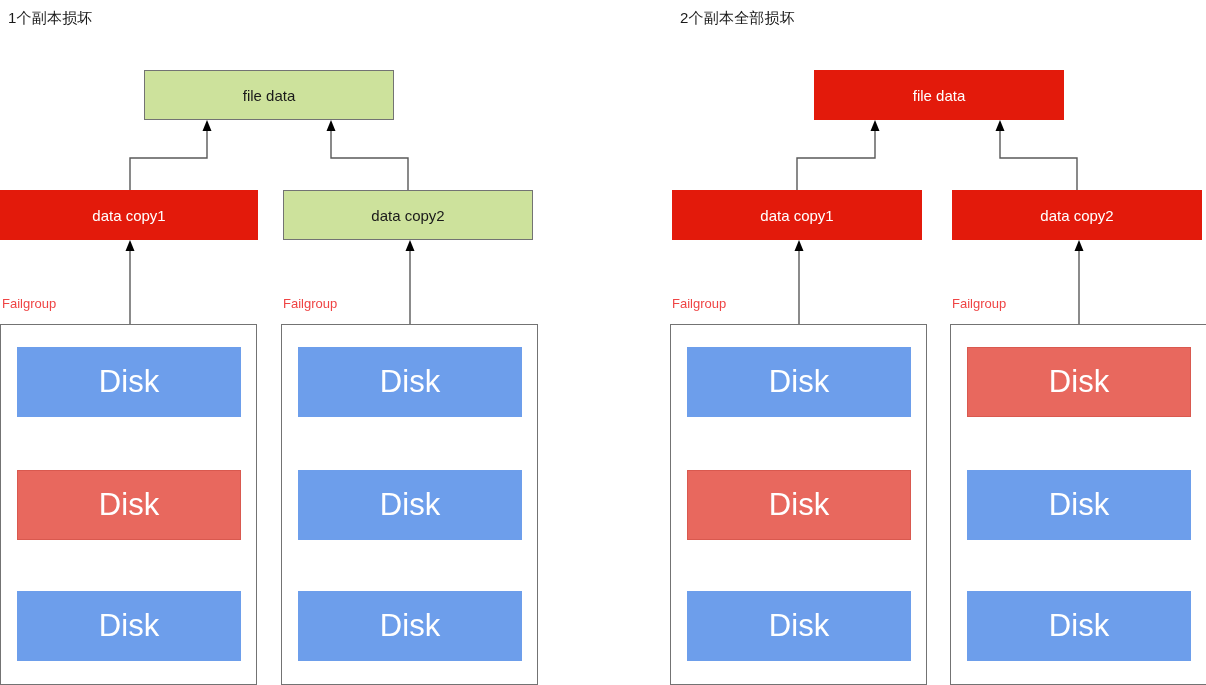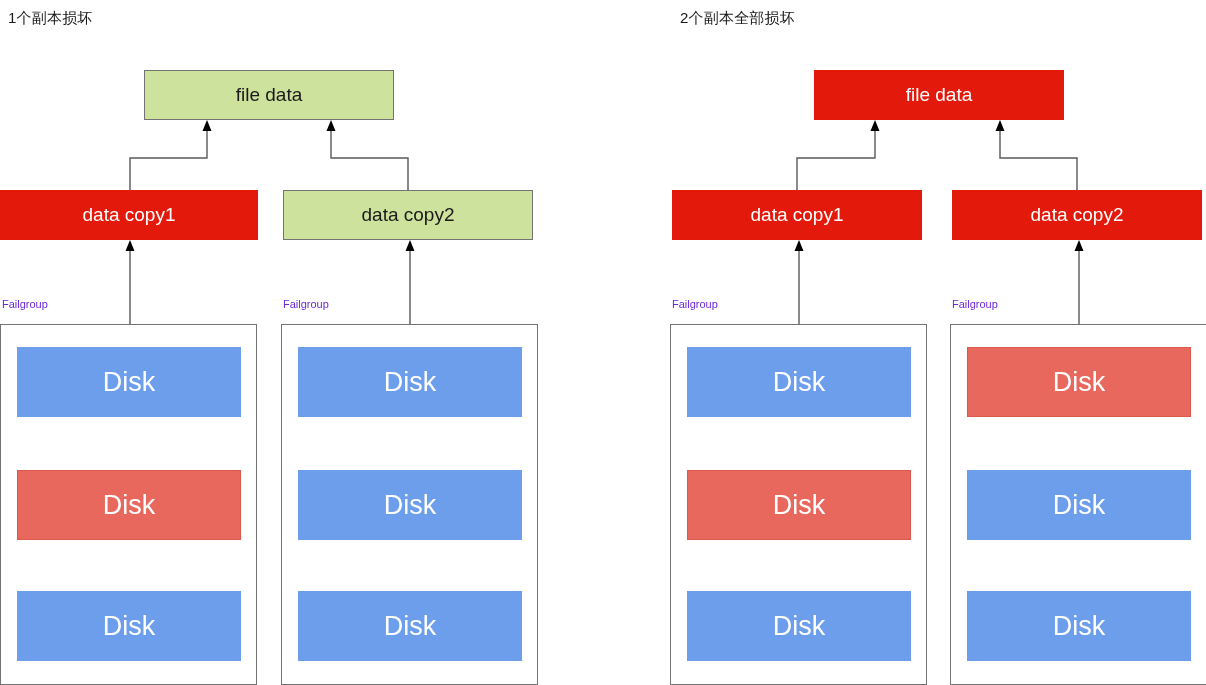--- a/index.html
+++ b/index.html
@@ -31,57 +31,57 @@
     letter-spacing: 0.2px;
   }
 
   
   .node {
     position: absolute;
     box-sizing: border-box;
     display: flex;
     align-items: center;
     justify-content: center;
-    font-size: 19px;
+    font-size: 15px;
     border: 1px solid #6f6f6f;
   }
   .node.green {
     background: #cde29c;
     color: #1a1a1a;
     border-color: #737373;
   }
   .node.red {
     background: #e31a0b;
     color: #ffffff;
     border-color: #e31a0b;
   }
 
   
   .failgroup-label {
     position: absolute;
-    font-size: 11px;
+    font-size: 13px;
     line-height: 16px;
-    color: #6d28d9;
+    color: #ef4444;
     white-space: nowrap;
   }
   .failgroup-box {
     position: absolute;
     box-sizing: border-box;
     border: 1.5px solid #737373;
     background: #ffffff;
   }
 
   
   .disk {
     position: absolute;
     box-sizing: border-box;
     display: flex;
     align-items: center;
     justify-content: center;
-    font-size: 27px;
+    font-size: 31px;
     color: #ffffff;
     border: 1px solid transparent;
   }
   .disk.ok {
     background: #6d9eeb;
     border-color: #6d9eeb;
   }
   .disk.failed {
     background: #e8685e;
     border-color: #d9594f;

